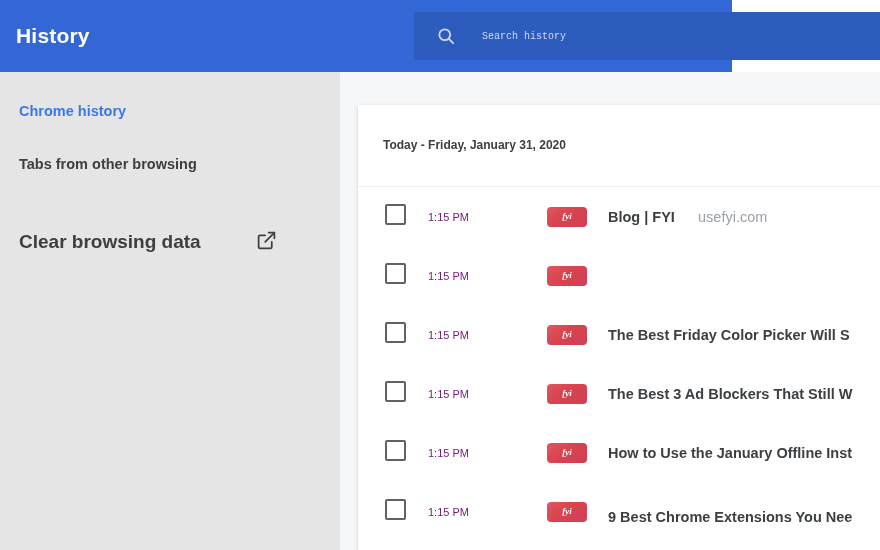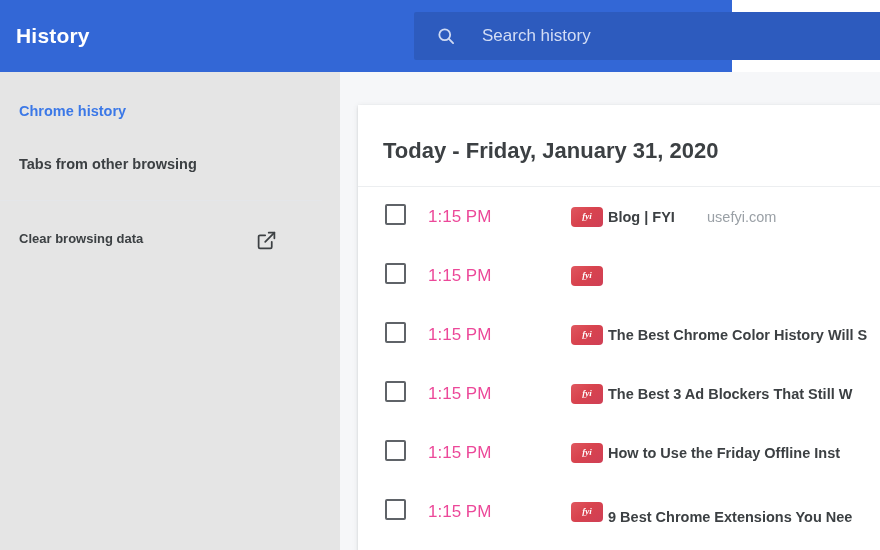--- a/index.html
+++ b/index.html
@@ -34,22 +34,22 @@
   }
   .search-icon {
     width: 20px; height: 20px;
     margin-left: 22px; margin-right: 26px;
     flex: 0 0 auto;
   }
   .search-icon svg { display: block; }
   .search-input {
     background: transparent; border: none; outline: none;
     color: #ffffff;
-    font-family: Liberation Sans, sans-serif;
-    font-size: 17px;
+    font-family: Liberation Mono, monospace;
+    font-size: 10px;
     width: 380px;
     padding: 0;
   }
   .search-input::placeholder { color: #d3ddf5; opacity: 1; }
 
   
   .body-area {
     position: absolute; top: 72px; left: 0;
     width: 880px; height: 478px;
     background: #f6f7f9;
@@ -74,21 +74,21 @@
     position: absolute; left: 0; top: 128px;
     width: 322px; height: 1px;
     background: #e4e6e9;
   }
   .clear-row {
     position: absolute; left: 19px; top: 158px;
     width: 262px; height: 22px;
   }
   .clear-label {
     position: absolute; left: 0; top: 1px;
-    font-size: 13px; font-weight: 700; color: #3c4043;
+    font-size: 19px; font-weight: 700; color: #3c4043;
     white-space: nowrap;
   }
   .ext-link-icon {
     position: absolute; left: 237px; top: 0;
     width: 21px; height: 21px;
   }
   .ext-link-icon svg { display: block; }
 
   
   .card {
@@ -96,21 +96,21 @@
     width: 540px; height: 460px;
     background: #ffffff;
     box-shadow: 0 1px 2px rgba(60,64,67,.16), 0 1px 6px rgba(60,64,67,.10);
   }
   .card-header {
     position: absolute; top: 0; left: 0;
     width: 540px; height: 81px;
   }
   .card-title {
     position: absolute; left: 25px; top: 33px;
-    font-size: 22px; font-weight: 700; color: #3c4043;
+    font-size: 12px; font-weight: 700; color: #3c4043;
     white-space: nowrap;
   }
   .card-header-rule {
     position: absolute; top: 81px; left: 0;
     width: 540px; height: 1px; background: #eceef0;
   }
 
   .rows { position: absolute; top: 82px; left: 0; width: 540px; }
   .row {
     position: relative;
@@ -120,25 +120,25 @@
   }
   .checkbox {
     position: absolute; left: 27px; top: 17px;
     width: 21px; height: 21px;
     border: 2px solid #5f6368;
     border-radius: 2px;
     background: #ffffff;
   }
   .row-time {
     position: absolute; left: 70px;
-    font-size: 17px; color: #ec4899;
+    font-size: 11px; color: #701a75;
   }
   .favicon {
-    position: absolute; left: 213px;
-    width: 32px; height: 20px;
+    position: absolute; left: 189px;
+    width: 40px; height: 20px;
     border-radius: 4px;
     background: linear-gradient(140deg, #e0575f 0%, #d8434e 45%, #cf3f56 100%);
     display: flex; align-items: center; justify-content: center;
   }
   .favicon span {
     color: #ffffff;
     font-size: 9px;
     font-style: italic;
     font-weight: 700;
     line-height: 1;
@@ -200,52 +200,52 @@
       <div class="card-header-rule"></div>
 
       <div class="rows" id="rows">
           <div class="row">
             <div class="checkbox"></div>
             <div class="row-time">1:15 PM</div>
             <div class="favicon">
               <span>fyi</span>
             </div>
             <a class="row-title" style="text-decoration: none;">Blog | FYI</a>
-            <div class="row-domain" style="left: 349px;">usefyi.com</div>
-          </div>
-          <div class="row">
-            <div class="checkbox"></div>
-            <div class="row-time">1:15 PM</div>
-            <div class="favicon">
-              <span>fyi</span>
-            </div>
-          </div>
-          <div class="row">
-            <div class="checkbox"></div>
-            <div class="row-time">1:15 PM</div>
-            <div class="favicon">
-              <span>fyi</span>
-            </div>
-            <a class="row-title" style="text-decoration: none;">The Best Chrome Color History Will S</a>
+            <div class="row-domain" style="left: 340px;">usefyi.com</div>
+          </div>
+          <div class="row">
+            <div class="checkbox"></div>
+            <div class="row-time">1:15 PM</div>
+            <div class="favicon">
+              <span>fyi</span>
+            </div>
+          </div>
+          <div class="row">
+            <div class="checkbox"></div>
+            <div class="row-time">1:15 PM</div>
+            <div class="favicon">
+              <span>fyi</span>
+            </div>
+            <a class="row-title" style="text-decoration: none;">The Best Friday Color Picker Will S</a>
           </div>
           <div class="row">
             <div class="checkbox"></div>
             <div class="row-time">1:15 PM</div>
             <div class="favicon">
               <span>fyi</span>
             </div>
             <a class="row-title" style="text-decoration: none;">The Best 3 Ad Blockers That Still W</a>
           </div>
           <div class="row">
             <div class="checkbox"></div>
             <div class="row-time">1:15 PM</div>
             <div class="favicon">
               <span>fyi</span>
             </div>
-            <a class="row-title" style="text-decoration: none;">How to Use the Friday Offline Inst</a>
+            <a class="row-title" style="text-decoration: none;">How to Use the January Offline Inst</a>
           </div>
           <div class="row">
             <div class="checkbox"></div>
             <div class="row-time">1:15 PM</div>
             <div class="favicon">
               <span>fyi</span>
             </div>
             <a class="row-title" style="text-decoration: none; margin-top: 11px;">9 Best Chrome Extensions You Nee</a>
           </div>
         </div>

